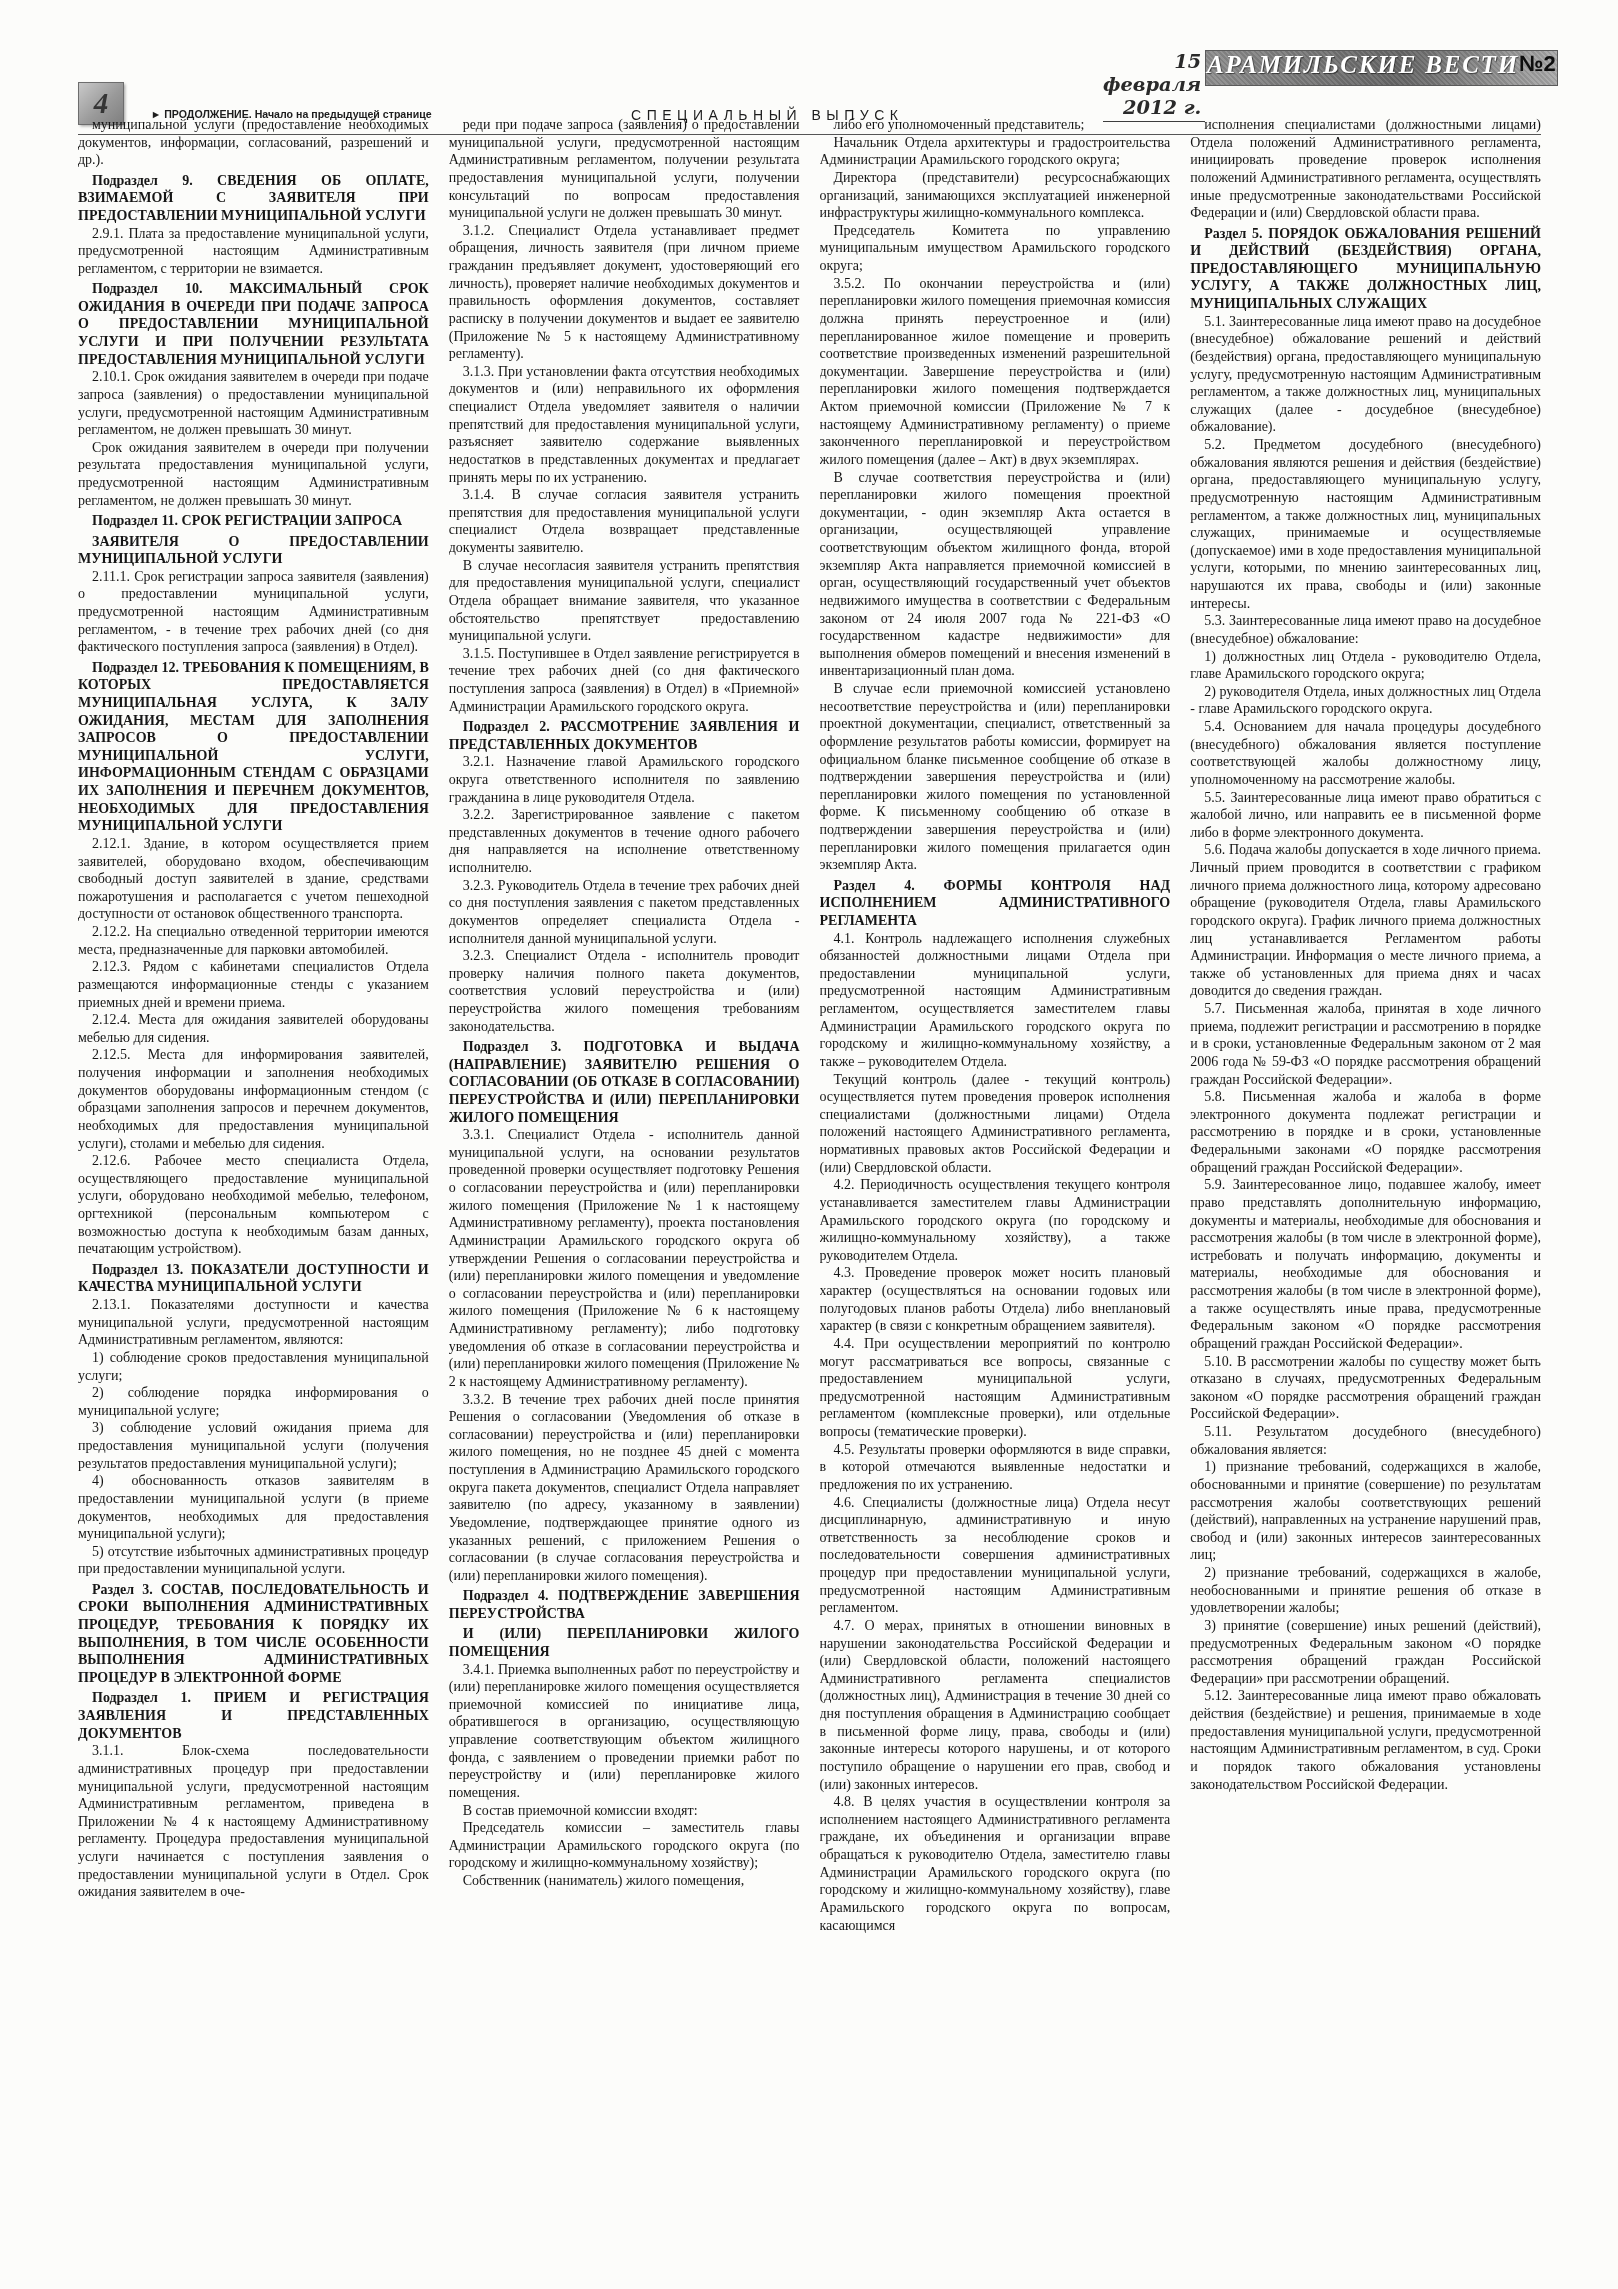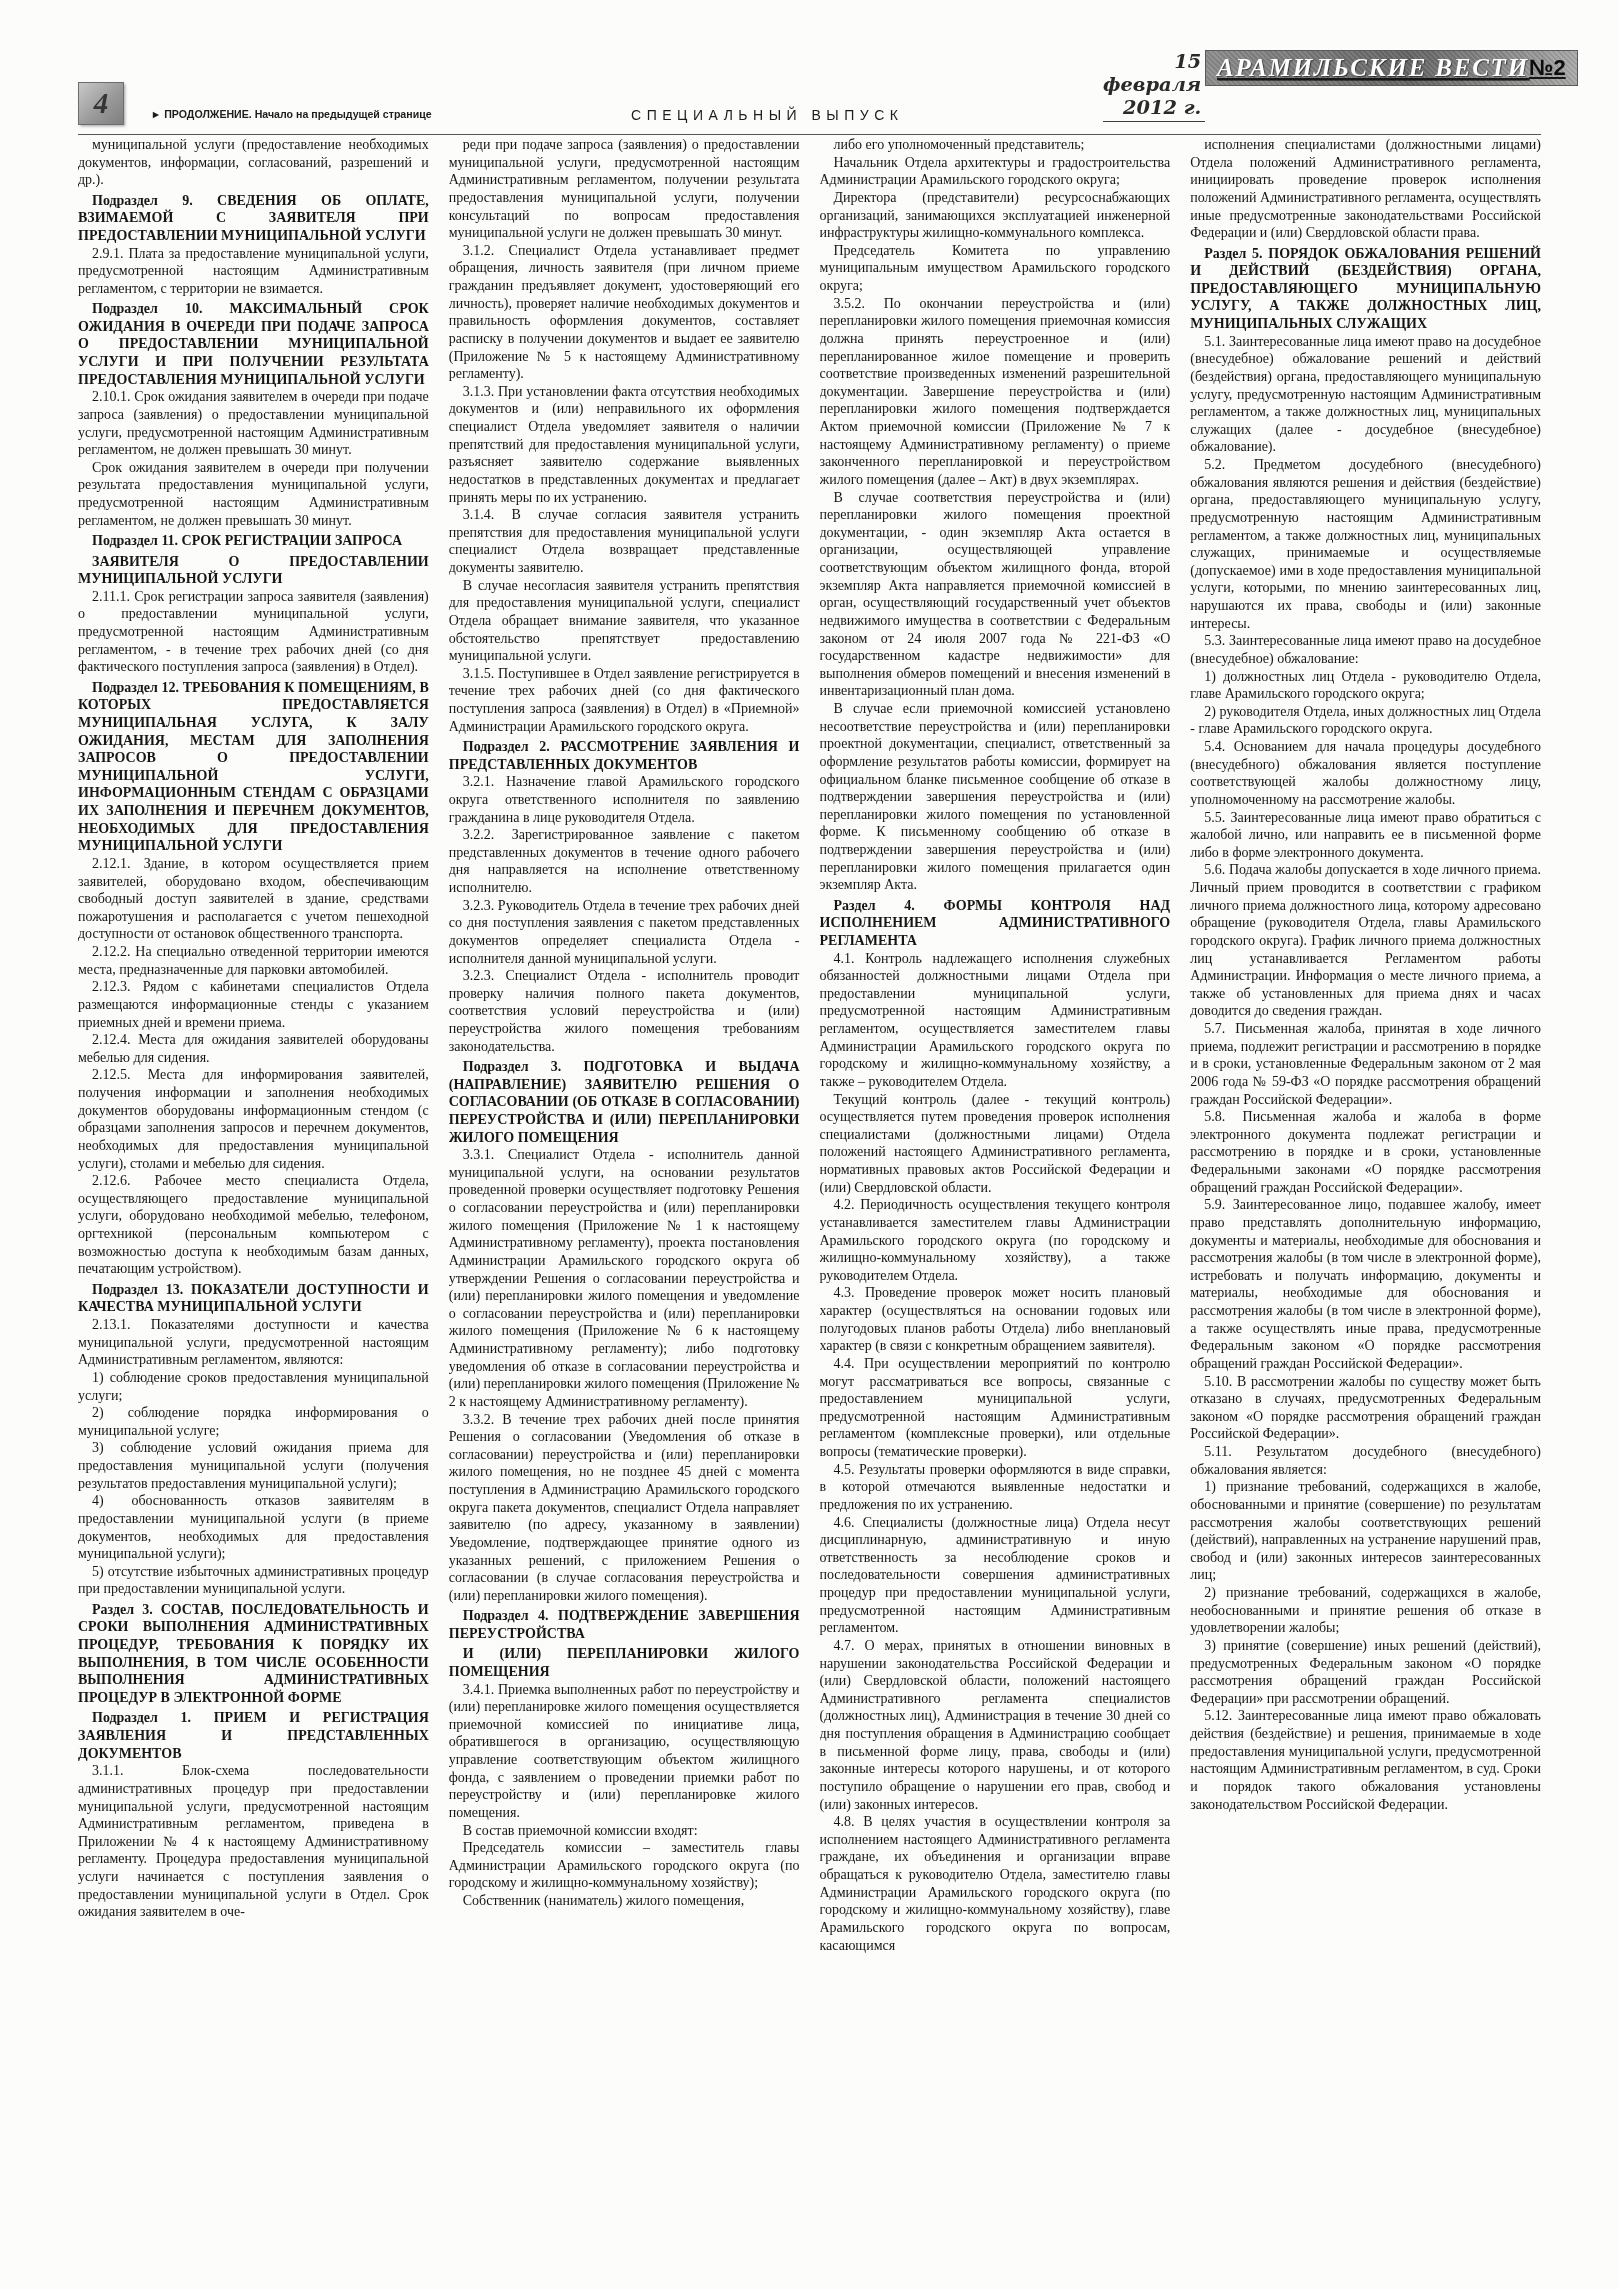--- a/index.html
+++ b/index.html
@@ -32,38 +32,37 @@
     font-family:"Liberation Sans",sans-serif;font-size:14px;letter-spacing:5.5px;
     color:#1c1c1c;padding-bottom:1.8px;
   }
   .right-block{flex:0 0 auto;display:flex;flex-direction:row;width:438px;}
   .issue-date{
     text-align:right;font-family:"DejaVu Serif",serif;font-style:italic;
     font-weight:bold;font-size:19.4px;color:#2a2a2a;
     border-bottom:0.9px solid #3d3d3d;padding:0 3.7px 1.8px 0;margin-bottom:2.8px;
   }
   .masthead-bar{
-    display:flex;align-items:center;height:34px;padding:0 11px;
+    display:flex;align-items:flex-start;height:34px;padding:0 1px;
     background:
       repeating-linear-gradient(45deg,rgba(255,255,255,.06) 0 1.8px,rgba(0,0,0,.08) 1.8px 3.7px),
       linear-gradient(90deg,#8f8f8f 0%,#676767 55%,#ababab 100%);
     border:0.9px solid #5a5a5a;
-    text-decoration:underline;
   }
   .masthead-title{
     flex:1;white-space:nowrap;font-style:italic;font-weight:bold;font-size:25px;
     color:#ffffff;letter-spacing:1.8px;text-shadow:0.9px 0.9px 0.9px rgba(0,0,0,.55);
   }
   .issue-num{
     font-family:"Liberation Sans",sans-serif;font-weight:bold;font-size:22px;color:#0d0d0d;
   }
   
   .body-cols{
     position:absolute;top:116px;left:78px;right:78px;bottom:31px;
-    display:flex;gap:20px;overflow:hidden;margin-top:20px;
+    display:flex;gap:20px;overflow:hidden;
   }
   .col{flex:1 1 0;overflow:hidden;text-align:justify;font-size:14px;line-height:1.26;}
   .blk{margin:0;text-indent:14px;}
   .hd{font-weight:bold;margin-top:2.8px;}
 </style>
 </head>
 <body>
 
 <div class="page">
 

